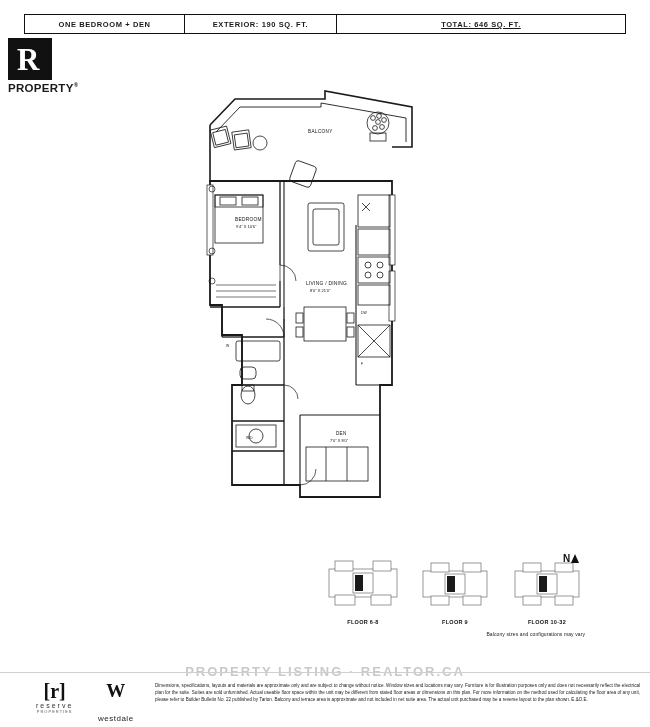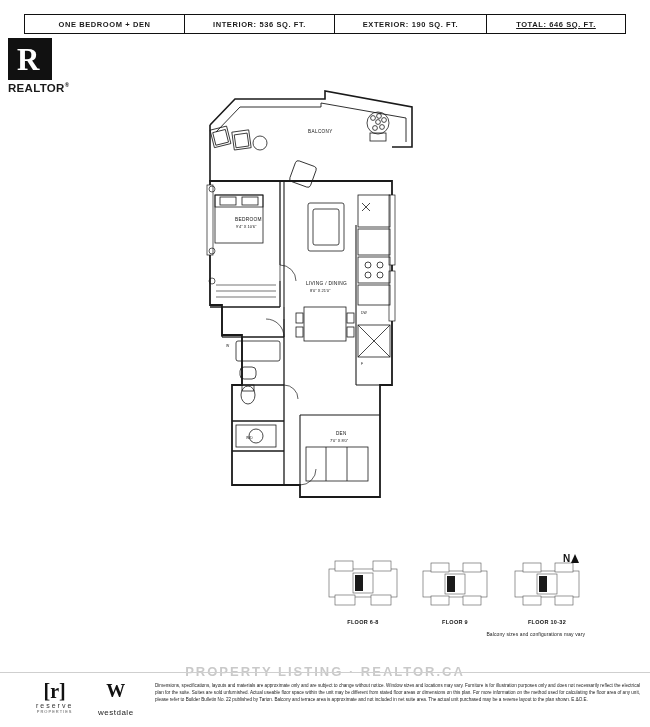--- a/index.html
+++ b/index.html
@@ -156,21 +156,21 @@
     font-size: 19px;
     font-weight: bold;
     font-family: "Liberation Serif", serif;
     line-height: 20px;
     color: #111;
   }
   .logo-w .name {
     font-size: 8px;
     letter-spacing: 0.5px;
     color: #222;
-    margin-top: 7px;
+    margin-top: 13px;
   }
   .disclaimer {
     position: absolute;
     left: 155px; top: 9px;
     width: 485px;
     font-size: 4.6px;
     line-height: 1.55;
     color: #222;
     text-align: justify;
   }
@@ -186,30 +186,29 @@
     letter-spacing: 2px;
     color: #c9c9c9;
     pointer-events: none;
   }
 </style>
 </head>
 <body>
 
 <div class="header">
   <div class="cell c1">ONE BEDROOM + DEN</div>
-  <div class="cell c2">INTERIOR: 536 SQ. FT.</div>
   <div class="cell c3">EXTERIOR: 190 SQ. FT.</div>
   <div class="cell c4">TOTAL: 646 SQ. FT.</div>
 </div>
 
 <div class="realtor">
   <div class="mark">
     <span class="r">R</span>
   </div>
-  <div class="word"><span>REALTOR</span><sup>®</sup></div>
+  <div class="word"><span>PROPERTY</span><sup>®</sup></div>
 </div>
 
 <div class="plan">
 <svg width="280" height="420" viewBox="0 0 280 420" xmlns="http://www.w3.org/2000/svg">
   <g fill="none" stroke="#1a1a1a" stroke-width="1.6">
 
     <path d="M30 40 L55 14 L145 14 L145 6 L232 22 L232 62 L212 62"></path>
     <path d="M30 40 L30 96 L122 96"></path>
 
     <path d="M36 47 L60 22 L141 22 L141 18 L226 33 L226 57" stroke-width="0.9"></path>

